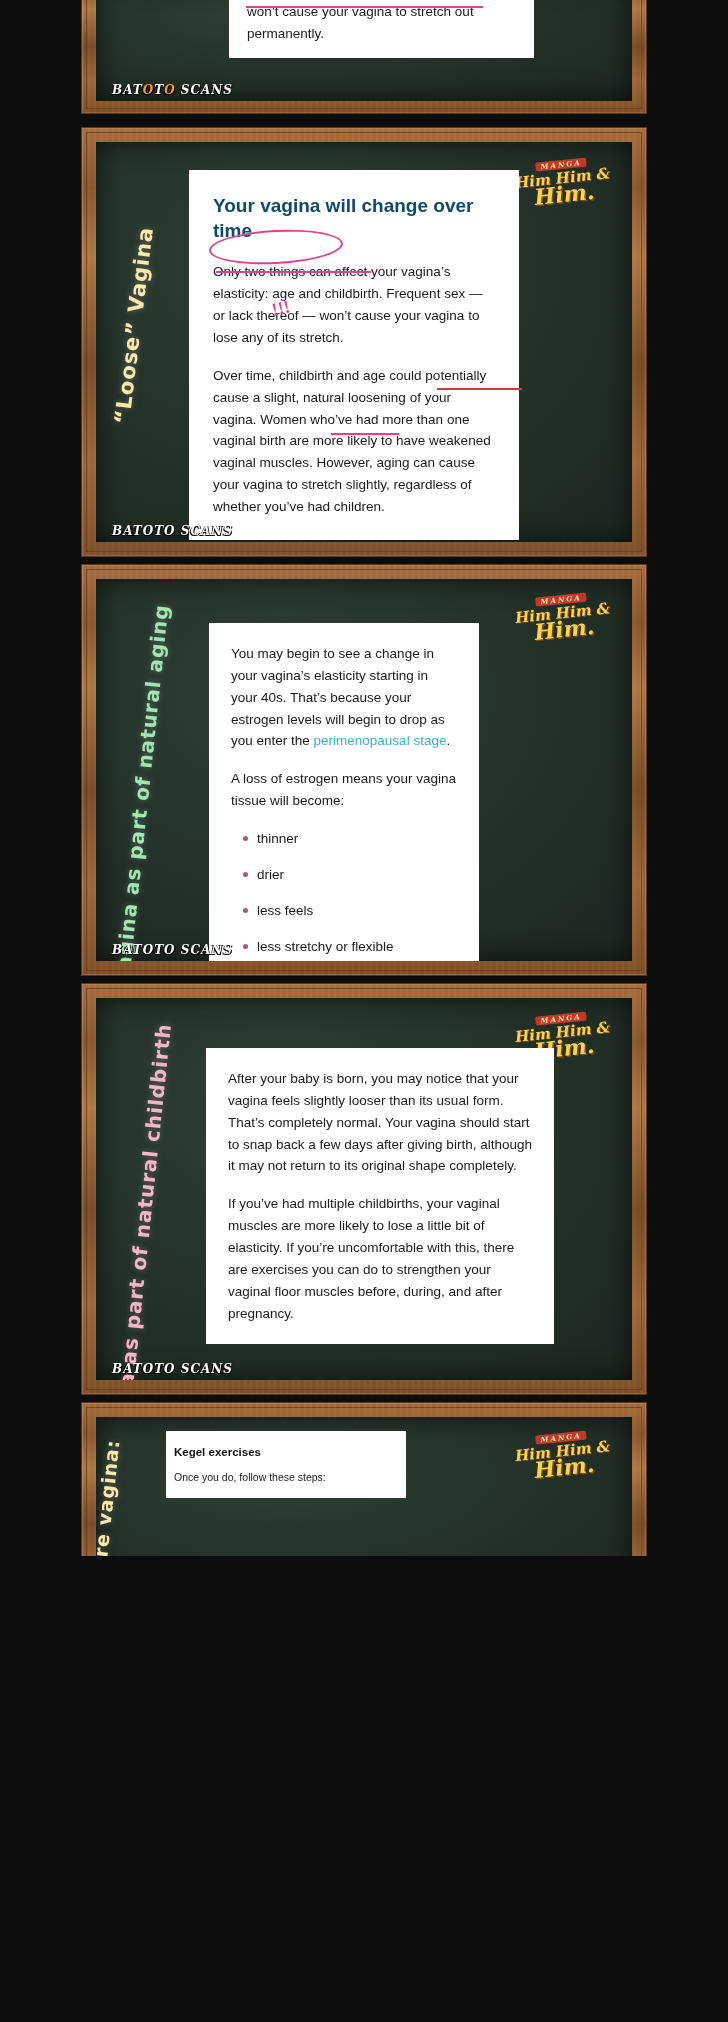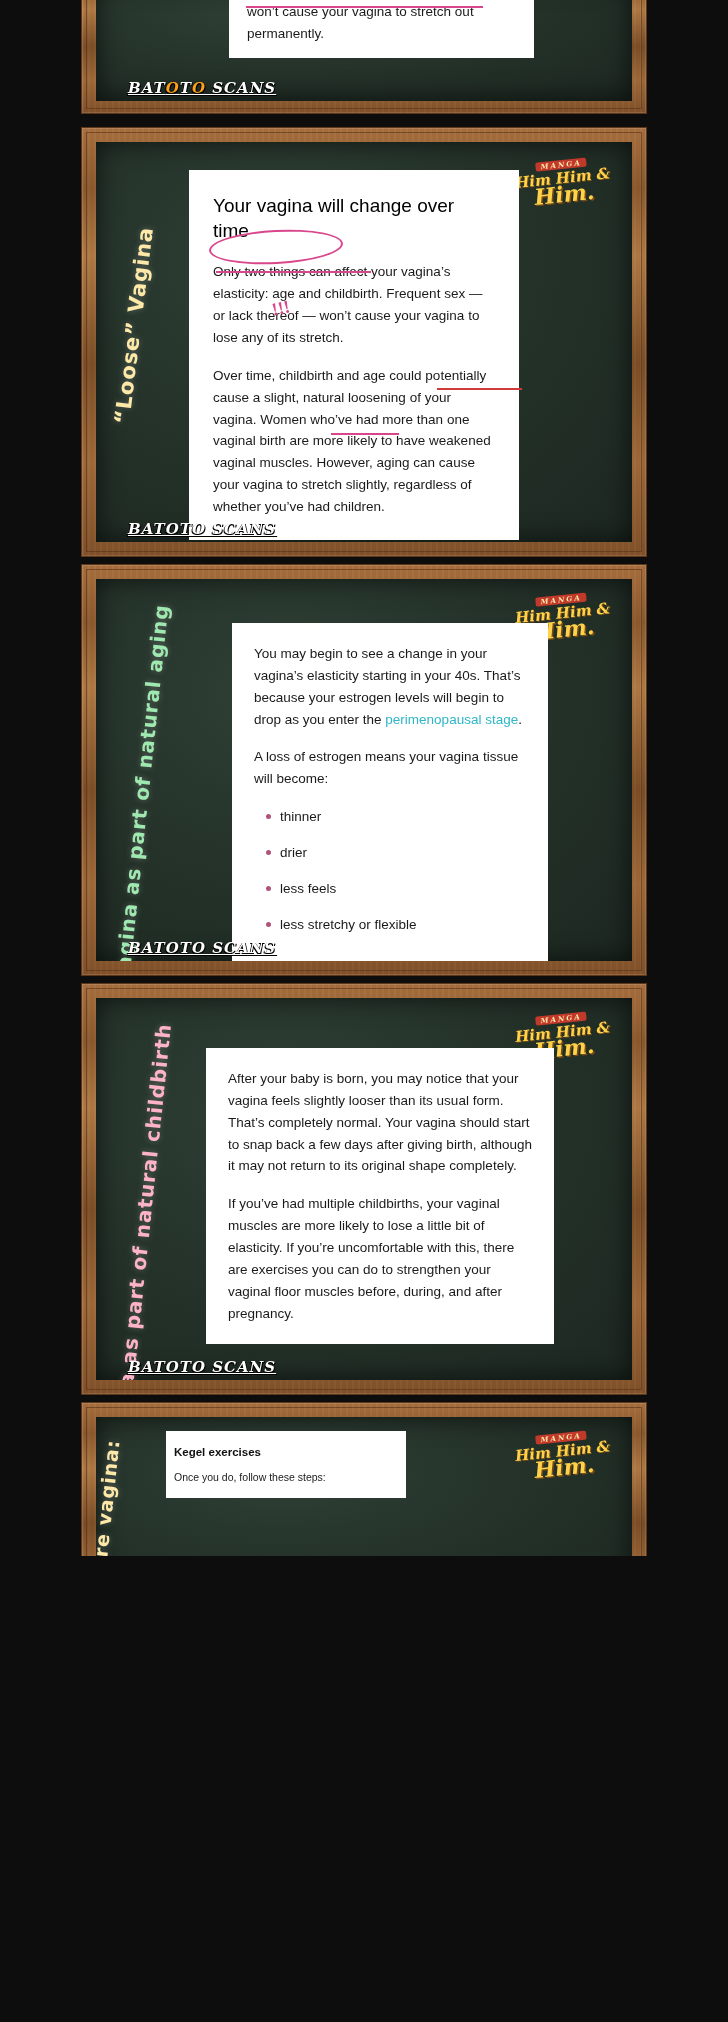--- a/index.html
+++ b/index.html
@@ -32,21 +32,21 @@
     opacity:.5;
   }
 
   
   .card{
     background:#ffffff;color:#1a1a1a;
     box-sizing:border-box;
     padding:22px 24px;
     font-size:13.5px;line-height:1.62;
   }
-  .card h2{font-size:19px;line-height:1.3;margin:2px 0 18px 0;font-weight:normal;color:#000000;}
+  .card h2{font-size:19px;line-height:1.3;margin:2px 0 18px 0;font-weight:bold;color:#0c4a6e;}
   .card h3{font-size:13px;margin:0 0 10px 0;font-weight:bold;color:#111;}
   .card p{margin:0 0 16px 0;}
   .card p:last-child{margin-bottom:0;}
   .card ul{margin:6px 0 0 0;padding-left:26px;}
   .card li{margin-bottom:14px;list-style:none;position:relative;}
   .card li:before{content:"";position:absolute;left:-14px;top:8px;width:5px;height:5px;border-radius:50%;background:#b0527a;}
   .link{color:#2fb6c8;}
   .small{font-size:10.5px;line-height:1.6;}
   .small h3{font-size:11.5px;margin-bottom:8px;}
   .circle-ann{position:absolute;border:2px solid #d9468c;border-radius:50%;pointer-events:none;}
@@ -63,25 +63,24 @@
     letter-spacing:1px;
     white-space:nowrap;
     text-shadow:0 0 6px rgba(255,255,255,.25);
   }
   .chalk.c1{color:#ffe9a8;}
   .chalk.c2{color:#9fe8b0;}
   .chalk.c3{color:#ffb3c7;}
 
   
   .batoto{
-    position:absolute;left:32px;bottom:6px;
+    position:absolute;left:16px;bottom:6px;
     font-family:"DejaVu Serif",serif;font-style:italic;font-weight:bold;
-    font-size:15px;letter-spacing:1px;color:#ffffff;
+    font-size:12px;letter-spacing:1px;color:#ffffff;
     text-shadow:1px 1px 0 #000,-1px 1px 0 #000;
-    text-decoration:underline;
   }
   .batoto .o{color:#ff9f1c;}
   .hh{
     position:absolute;right:26px;top:16px;text-align:center;line-height:1;
     font-family:"DejaVu Serif",serif;font-style:italic;font-weight:bold;
     transform:rotate(-6deg);
   }
   .hh .bar{
     display:inline-block;background:#c0392b;color:#ffe9a8;font-size:7px;
     padding:1px 5px;border-radius:2px;letter-spacing:2px;margin-bottom:2px;
@@ -146,21 +145,21 @@
       <div class="board" style="height:382px;position:relative;">
 
         <div class="hh" style="top:10px;right:22px;">
           <span class="bar">MANGA</span>
           <span class="l1">Him Him &amp;</span>
           <span class="l2">Him.</span>
         </div>
 
         <div class="chalk c2" style="left:28px;top:24px;transform:rotate(186deg);font-size:20px;">“Loose” Vagina as part of natural aging</div>
 
-        <div class="card" style="position:absolute;left:113px;top:44px;width:316px;padding:20px 22px;margin-left:23px;">
+        <div class="card" style="position:absolute;left:113px;top:44px;width:270px;padding:20px 22px;">
           <p>You may begin to see a change in your vagina’s elasticity starting in your 40s. That’s because your estrogen levels will begin to drop as you enter the <span class="link">perimenopausal stage</span>.</p>
           <p>A loss of estrogen means your vagina tissue will become:</p>
           <ul>
             <li>thinner</li>
             <li>drier</li>
             <li>less feels</li>
             <li>less stretchy or flexible</li>
           </ul>
         </div>
 

